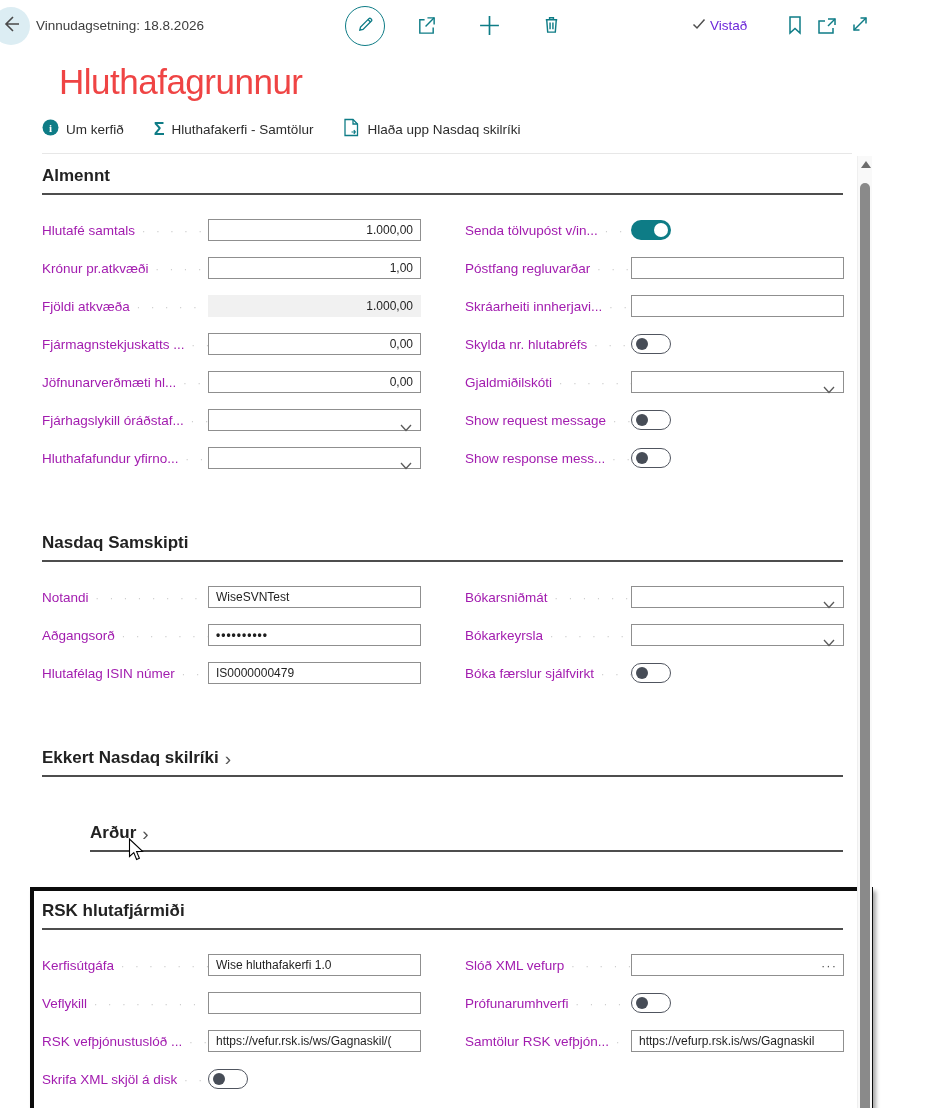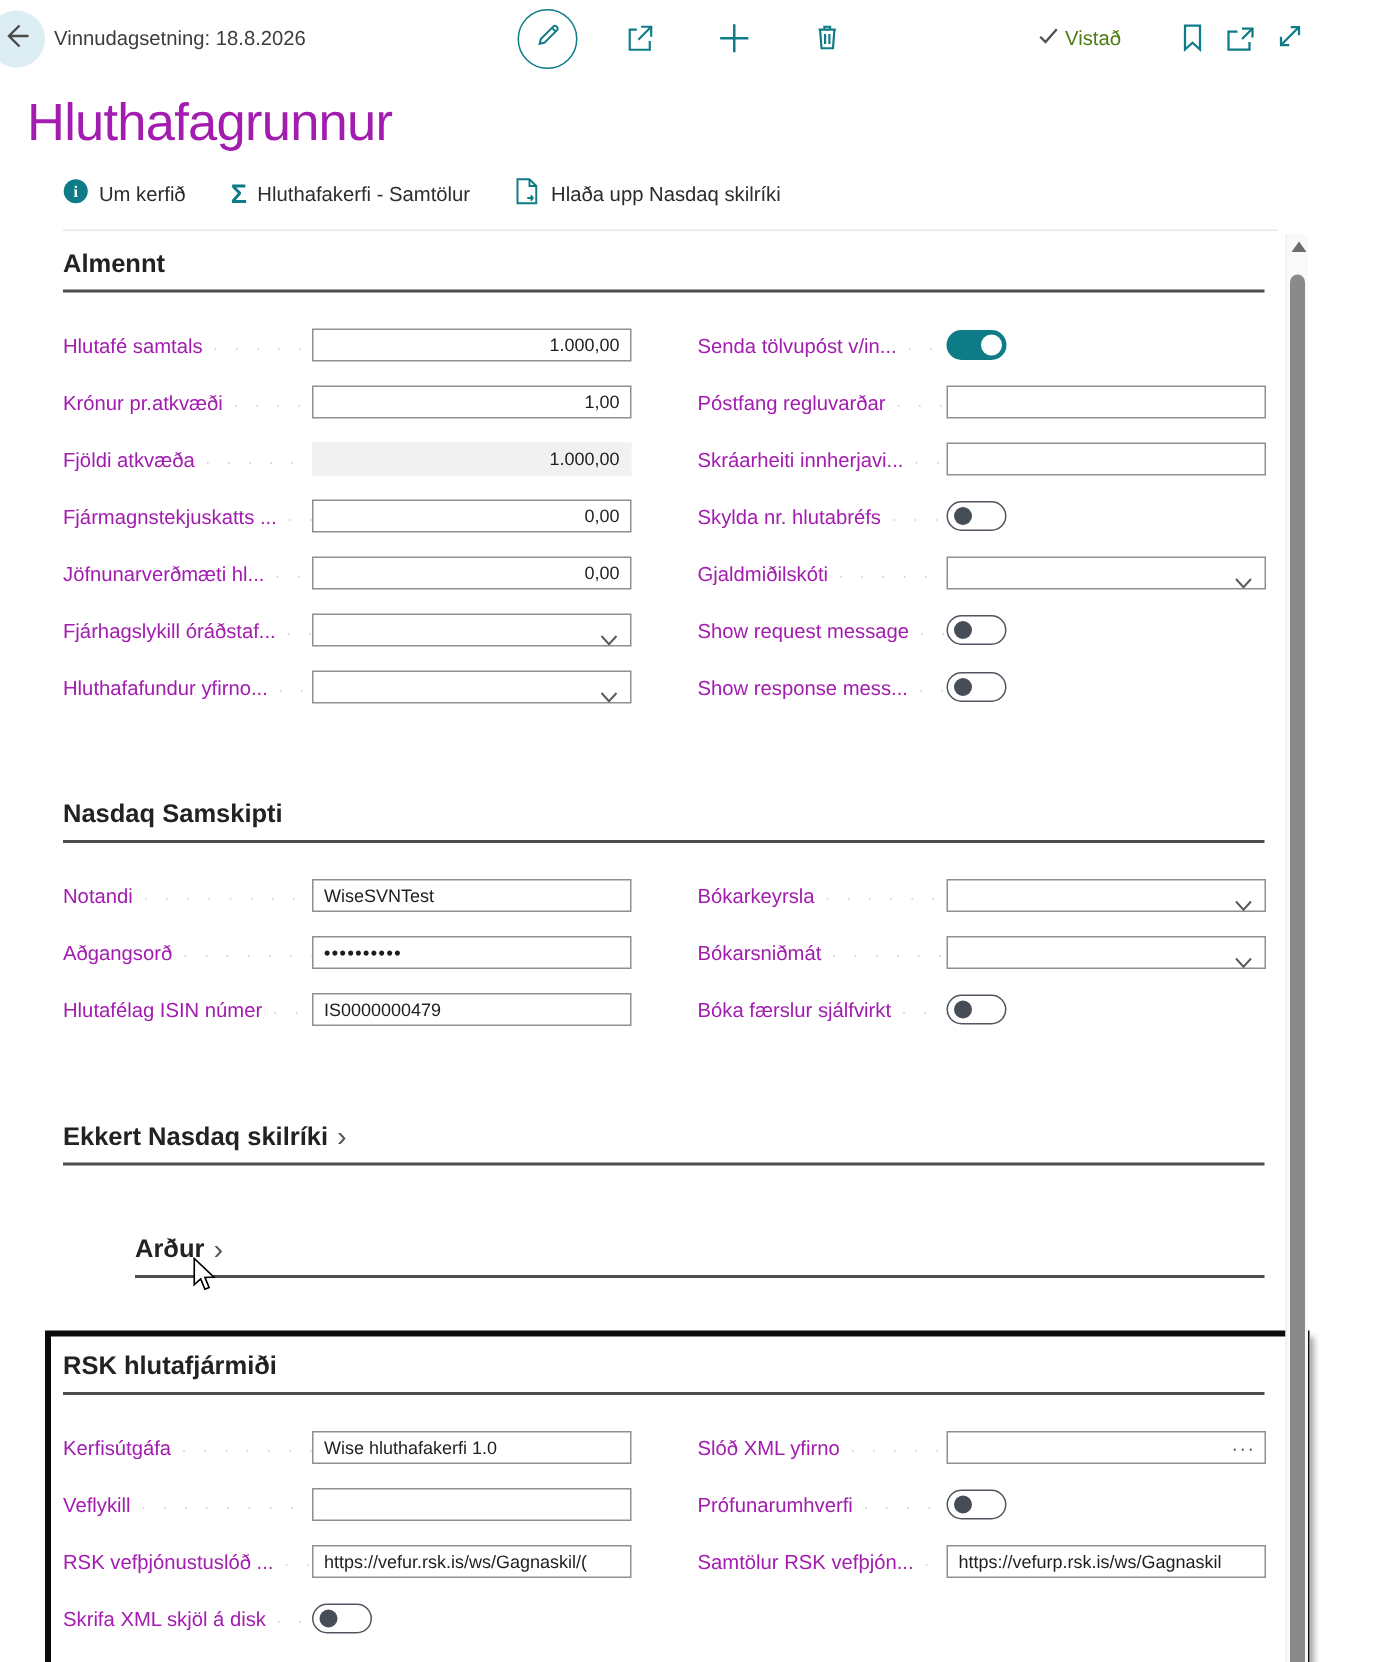--- a/index.html
+++ b/index.html
@@ -8,24 +8,24 @@
 
   
   .top-bar { position:relative; height:52px; width:100%; }
   .back-circle { position:absolute; left:-8px; top:7px; width:38px; height:38px;
     border-radius:50%; background:#dcedf3; display:flex; align-items:center; justify-content:center; cursor:pointer; }
   .work-date { position:absolute; left:36px; top:18px; font-size:13.5px; color:#3d3d3d; }
   .edit-circle { position:absolute; left:345px; top:6px; width:40px; height:40px; border:1.6px solid #0e7c86;
     border-radius:50%; display:flex; align-items:center; justify-content:center; cursor:pointer; }
   .tb-icon { position:absolute; cursor:pointer; display:flex; align-items:center; justify-content:center; }
   .saved { position:absolute; left:692px; top:17px; display:flex; align-items:center; gap:4px;
-    font-size:13.5px; color:#4d7c0f; }
-
-  
-  .page-title { margin:10px 0 0 18px; font-size:35px; font-weight:400; color:#a21caf; letter-spacing:-.5px; }
+    font-size:13.5px; color:#6d28d9; }
+
+  
+  .page-title { margin:10px 0 0 59px; font-size:35px; font-weight:400; color:#ef4444; letter-spacing:-.5px; }
   .action-bar { margin:16px 0 0 42px; width:810px; display:flex; align-items:center; gap:30px;
     padding-bottom:13px; border-bottom:1px solid #e7e7e7; }
   .action-item { display:flex; align-items:center; gap:7px; font-size:13.5px; color:#2c2c2c; cursor:pointer; white-space:nowrap; }
   .sigma-glyph { font-size:18px; font-weight:700; color:#0e7c86; line-height:1; }
 
   
   .content { position:relative; width:801px; margin-left:42px; }
   .section { margin-top:0; }
   .sec-head { font-size:17px; font-weight:700; color:#222; padding-bottom:7px;
     border-bottom:2px solid #4d4d4d; margin-bottom:22px; }
@@ -346,33 +346,33 @@
           <div class="flabel">
               <span class="txt">Hlutafélag ISIN númer</span>
               <span class="leader"></span>
             </div>
           <input class="field" value="IS0000000479" style="">
         </div>
       </div>
       <div class="col">
         <div class="field-row">
           <div class="flabel">
-              <span class="txt">Bókarkeyrsla</span>
+              <span class="txt">Bókarsniðmát</span>
               <span class="leader"></span>
             </div>
           <div class="combo">
             <input class="field" value="" style="">
             <span class="chev"><svg width="12" height="8" viewBox="0 0 12 8" fill="none" stroke="#5a5a5a" stroke-width="1.3">
                   <path d="M1 1 L6 6.5 L11 1"></path>
                 </svg></span>
           </div>
         </div>
         <div class="field-row">
           <div class="flabel">
-              <span class="txt">Bókarsniðmát</span>
+              <span class="txt">Bókarkeyrsla</span>
               <span class="leader"></span>
             </div>
           <div class="combo">
             <input class="field" value="" style="">
             <span class="chev"><svg width="12" height="8" viewBox="0 0 12 8" fill="none" stroke="#5a5a5a" stroke-width="1.3">
                   <path d="M1 1 L6 6.5 L11 1"></path>
                 </svg></span>
           </div>
         </div>
         <div class="field-row">
@@ -434,21 +434,21 @@
               <span class="leader"></span>
             </div>
           <div class="toggle off">
               <div class="knob"></div>
             </div>
         </div>
       </div>
       <div class="col">
         <div class="field-row">
           <div class="flabel">
-              <span class="txt">Slóð XML yfirno</span>
+              <span class="txt">Slóð XML vefurp</span>
               <span class="leader"></span>
             </div>
           <div class="assist-wrap">
             <input class="field" value="" style="">
             <span class="assist">···</span>
           </div>
         </div>
         <div class="field-row">
           <div class="flabel">
               <span class="txt">Prófunarumhverfi</span>

